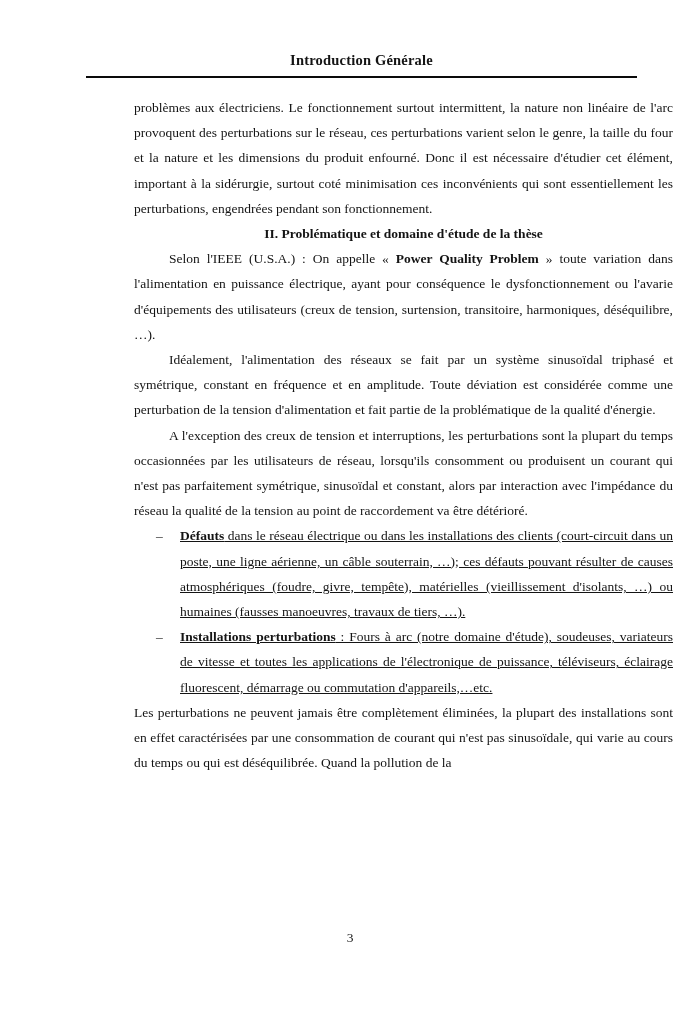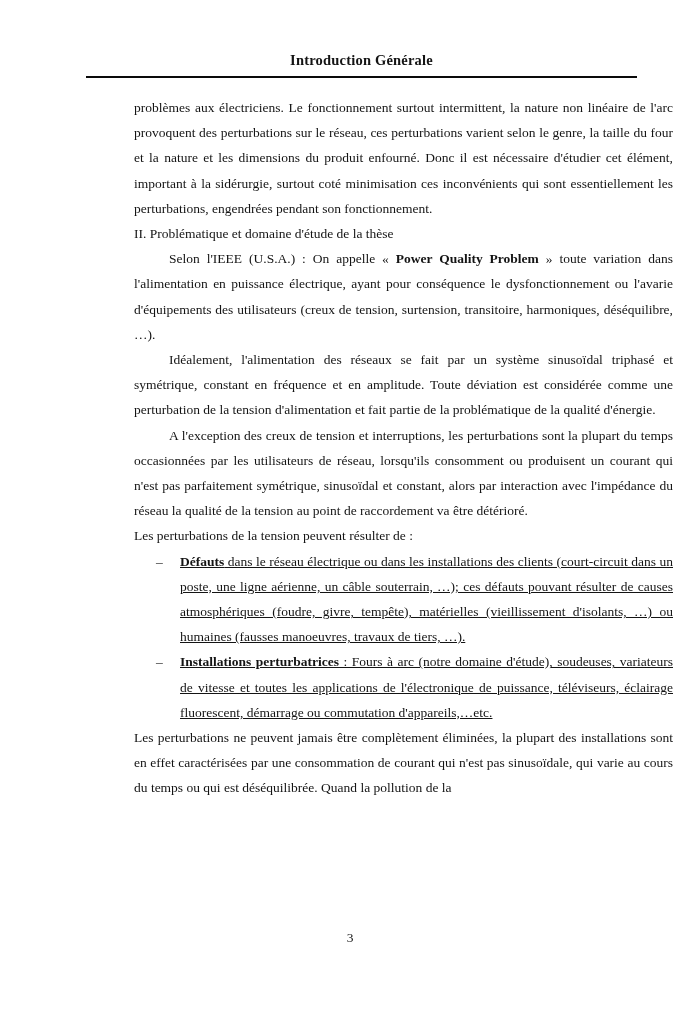--- a/index.html
+++ b/index.html
@@ -42,22 +42,22 @@
     margin-left: 36px;
   }
   .body-text p {
     margin: 0;
     padding: 0;
   }
   .para-indent {
     text-indent: 35px;
   }
   .section-heading {
-    font-weight: normal;
-    text-align: left;
+    font-weight: bold;
+    text-align: center;
   }
   .bold-seg {
     font-weight: bold;
   }
   .bullet-list {
     margin: 0;
     padding: 0;
   }
   .bullet-item {
     display: flex;
@@ -100,30 +100,29 @@
     <p class="para"><span>problèmes aux électriciens. Le fonctionnement surtout intermittent, la nature non linéaire de l'arc provoquent des perturbations sur le réseau, ces perturbations varient selon le genre, la taille du four et la nature et les dimensions du produit enfourné. Donc il est nécessaire d'étudier cet élément, important à la sidérurgie, surtout coté minimisation ces inconvénients qui sont essentiellement les perturbations, engendrées  pendant son fonctionnement.</span></p>
 
     <p class="section-heading">II. Problématique et domaine d'étude de la thèse</p>
 
     <p class="para para-indent"><span>Selon l'IEEE (U.S.A.) : On appelle « </span><span class="bold-seg">Power Quality Problem</span><span> » toute variation dans l'alimentation en puissance électrique, ayant pour conséquence le dysfonctionnement ou l'avarie d'équipements des utilisateurs (creux de tension, surtension, transitoire, harmoniques, déséquilibre, …).</span></p>
 
     <p class="para para-indent"><span>Idéalement, l'alimentation des réseaux se fait par un système sinusoïdal triphasé et symétrique, constant en fréquence et en amplitude. Toute déviation est considérée comme une perturbation de la tension d'alimentation et fait partie de la problématique de la qualité d'énergie.</span></p>
 
     <p class="para para-indent"><span>A l'exception des creux de tension et interruptions, les perturbations sont la plupart du temps occasionnées par les utilisateurs de réseau, lorsqu'ils consomment ou produisent un courant qui n'est pas parfaitement symétrique, sinusoïdal et constant, alors  par interaction avec l'impédance du réseau  la qualité de la tension au point de raccordement va être détérioré.</span></p>
 
-    <p class="para"><span>Les perturbations de la  tension peuvent résulter de :</span></p>
 
     <div class="bullet-list">
       <div class="bullet-item">
         <span class="bullet-dash">–</span>
         <span class="bullet-text"><span class="bold-seg">Défauts</span><span> dans le réseau électrique ou dans les installations des clients (court-circuit dans un poste, une ligne aérienne, un câble souterrain, …); ces défauts pouvant résulter de causes atmosphériques (foudre, givre, tempête), matérielles (vieillissement d'isolants, …) ou humaines (fausses manoeuvres, travaux de tiers, …).</span></span>
       </div>
       <div class="bullet-item">
         <span class="bullet-dash">–</span>
-        <span class="bullet-text"><span class="bold-seg">Installations perturbatrices</span><span> : Fours à arc (notre domaine d'étude), soudeuses, variateurs de vitesse et toutes les applications de l'électronique de puissance, téléviseurs, éclairage fluorescent, démarrage ou commutation d'appareils,…etc.</span></span>
+        <span class="bullet-text"><span class="bold-seg">Installations perturbations</span><span> : Fours à arc (notre domaine d'étude), soudeuses, variateurs de vitesse et toutes les applications de l'électronique de puissance, téléviseurs, éclairage fluorescent, démarrage ou commutation d'appareils,…etc.</span></span>
       </div>
     </div>
 
     <p class="para"><span>Les perturbations ne peuvent jamais être complètement éliminées, la plupart des installations sont en effet caractérisées par une consommation de courant qui n'est pas sinusoïdale, qui varie au cours du temps ou qui est déséquilibrée. Quand la pollution de la</span></p>
 
   </div>
 
   <div class="footer">
     <span class="page-number">3</span>
   </div>

